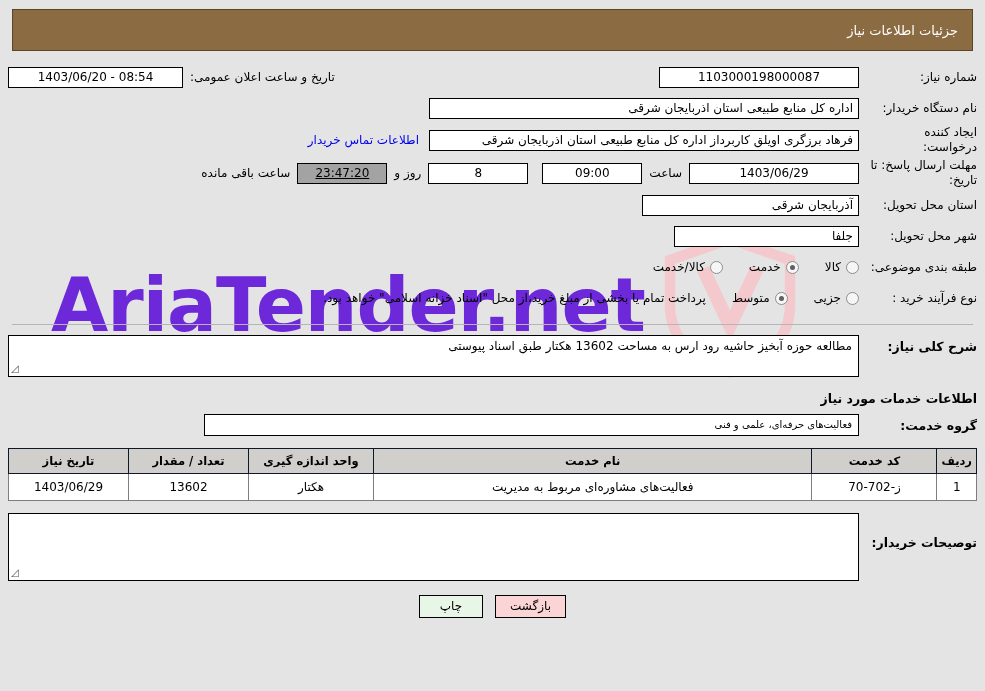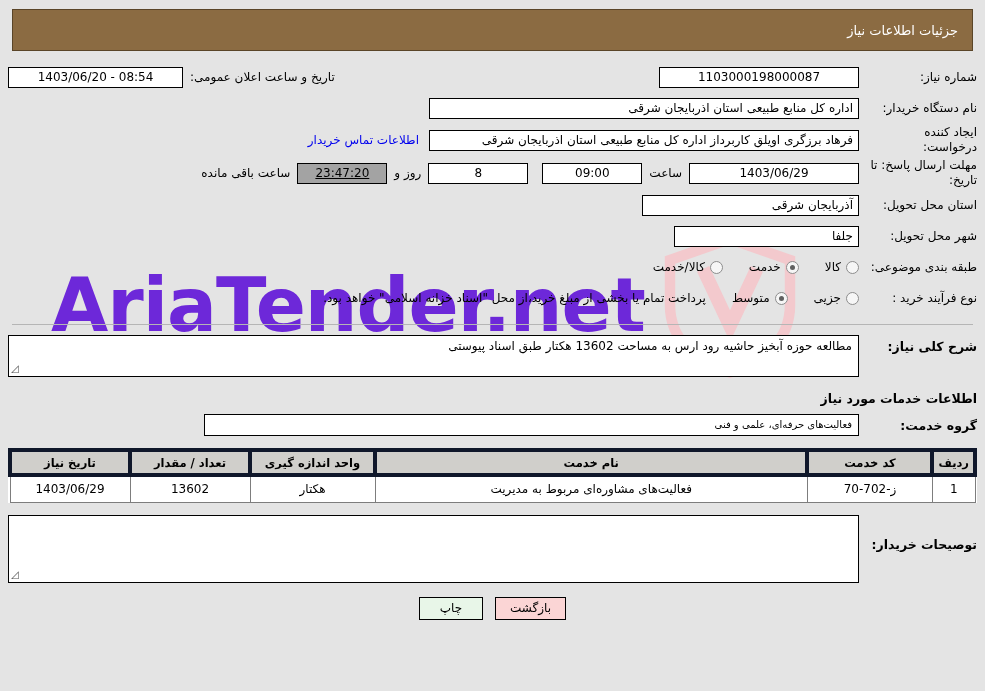--- a/index.html
+++ b/index.html
@@ -262,21 +262,21 @@
   }
   table.items {
     width: 100%;
     border-collapse: collapse;
     border: 1px solid #7d7d7d;
     background: #ffffff;
     font-size: 12px;
   }
   table.items th {
     background: #d0cfcb;
-    border: 4px solid #0f172a;
+    border: 1px solid #0f172a;
     height: 25px;
     font-weight: bold;
     font-size: 11.5px;
     text-align: center;
     color: #000;
     padding: 0 4px;
   }
   table.items td {
     border: 1px solid #7d7d7d;
     height: 27px;

